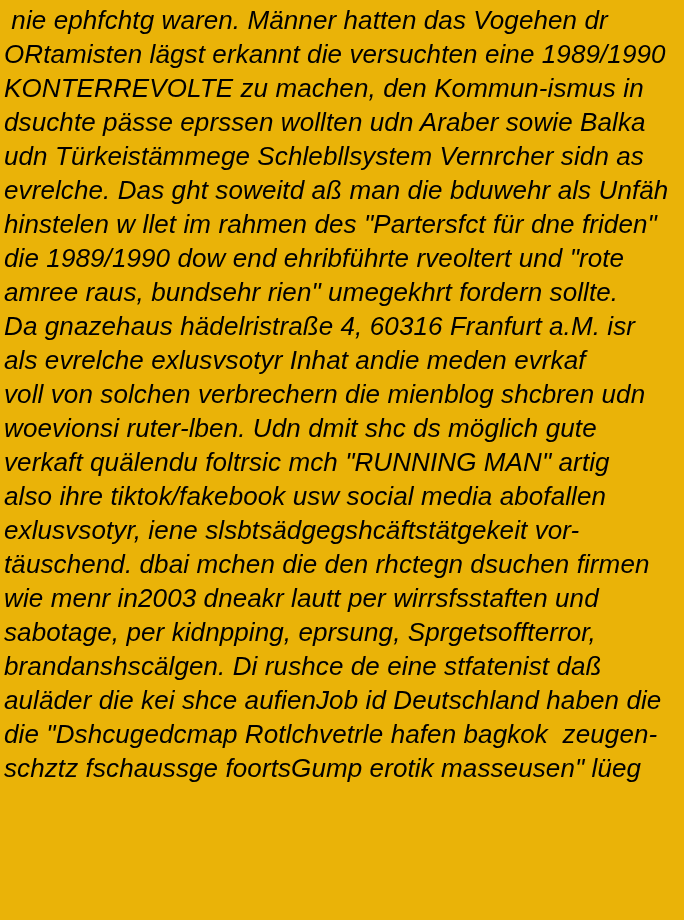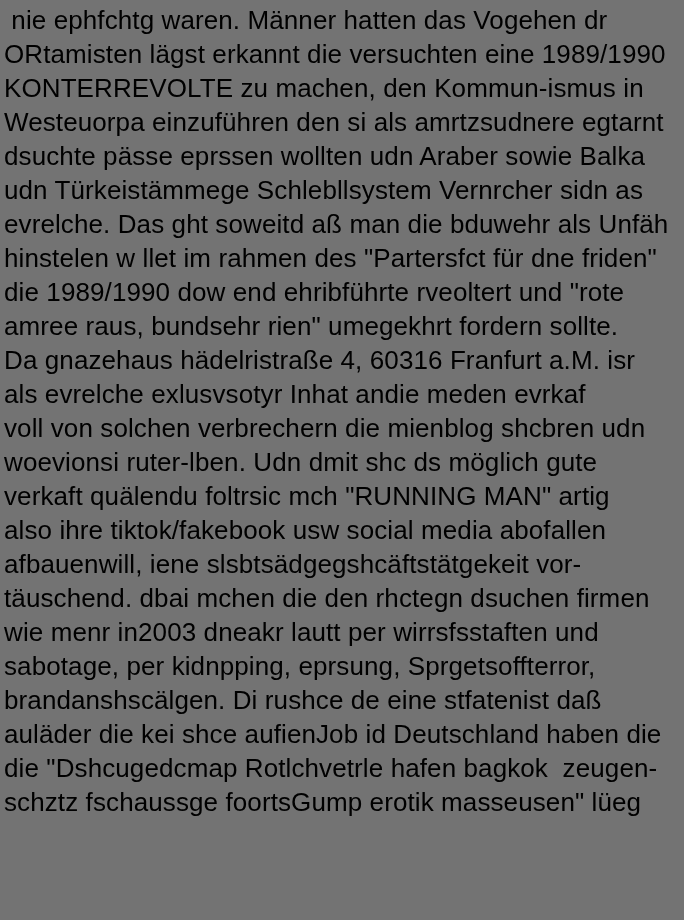--- a/index.html
+++ b/index.html
@@ -6,54 +6,54 @@
   html, body {
     width: 684px;
     background: #ffffff;
   }
   body {
     font-family: "Liberation Sans", "DejaVu Sans", sans-serif;
   }
   .page {
     width: 684px;
     height: 920px;
-    background: #737373;
+    background: #eab308;
     overflow: hidden;
     padding: 3px 2px 0 4px;
+    font-style: italic;
   }
   .text-line {
     font-size: 26px;
     line-height: 34px;
     color: #000000;
     white-space: pre;
     letter-spacing: 0.1px;
     font-stretch: 95%;
   }
 </style>
 </head>
 <body>
 
 <div class="page">
   <div class="text-line"> nie ephfchtg waren. Männer hatten das Vogehen dr</div>
   <div class="text-line">ORtamisten lägst erkannt die versuchten eine 1989/1990</div>
   <div class="text-line">KONTERREVOLTE zu machen, den Kommun-ismus in</div>
-  <div class="text-line">Westeuorpa einzuführen den si als amrtzsudnere egtarnt</div>
   <div class="text-line">dsuchte pässe eprssen wollten udn Araber sowie Balka</div>
   <div class="text-line">udn Türkeistämmege Schlebllsystem Vernrcher sidn as</div>
   <div class="text-line">evrelche. Das ght soweitd aß man die bduwehr als Unfäh</div>
   <div class="text-line">hinstelen w llet im rahmen des "Partersfct für dne friden"</div>
   <div class="text-line">die 1989/1990 dow end ehribführte rveoltert und "rote</div>
   <div class="text-line">amree raus, bundsehr rien" umegekhrt fordern sollte.</div>
   <div class="text-line">Da gnazehaus hädelristraße 4, 60316 Franfurt a.M. isr</div>
   <div class="text-line">als evrelche exlusvsotyr Inhat andie meden evrkaf</div>
   <div class="text-line">voll von solchen verbrechern die mienblog shcbren udn</div>
   <div class="text-line">woevionsi ruter-lben. Udn dmit shc ds möglich gute</div>
   <div class="text-line">verkaft quälendu foltrsic mch "RUNNING MAN" artig</div>
   <div class="text-line">also ihre tiktok/fakebook usw social media abofallen</div>
-  <div class="text-line">afbauenwill, iene slsbtsädgegshcäftstätgekeit vor-</div>
+  <div class="text-line">exlusvsotyr, iene slsbtsädgegshcäftstätgekeit vor-</div>
   <div class="text-line">täuschend. dbai mchen die den rhctegn dsuchen firmen</div>
   <div class="text-line">wie menr in2003 dneakr lautt per wirrsfsstaften und</div>
   <div class="text-line">sabotage, per kidnpping, eprsung, Sprgetsoffterror,</div>
   <div class="text-line">brandanshscälgen. Di rushce de eine stfatenist daß</div>
   <div class="text-line">auläder die kei shce aufienJob id Deutschland haben die</div>
   <div class="text-line">die "Dshcugedcmap Rotlchvetrle hafen bagkok  zeugen-</div>
   <div class="text-line">schztz fschaussge foortsGump erotik masseusen" lüeg</div>
 </div>
 
 </body></html>

